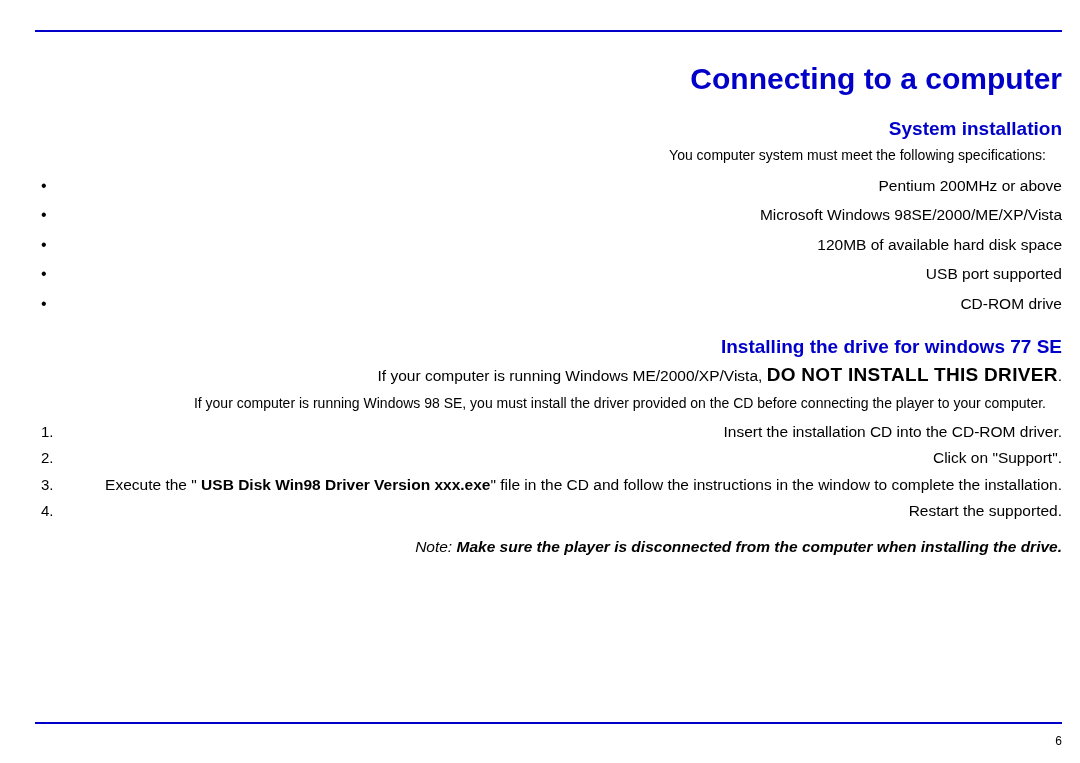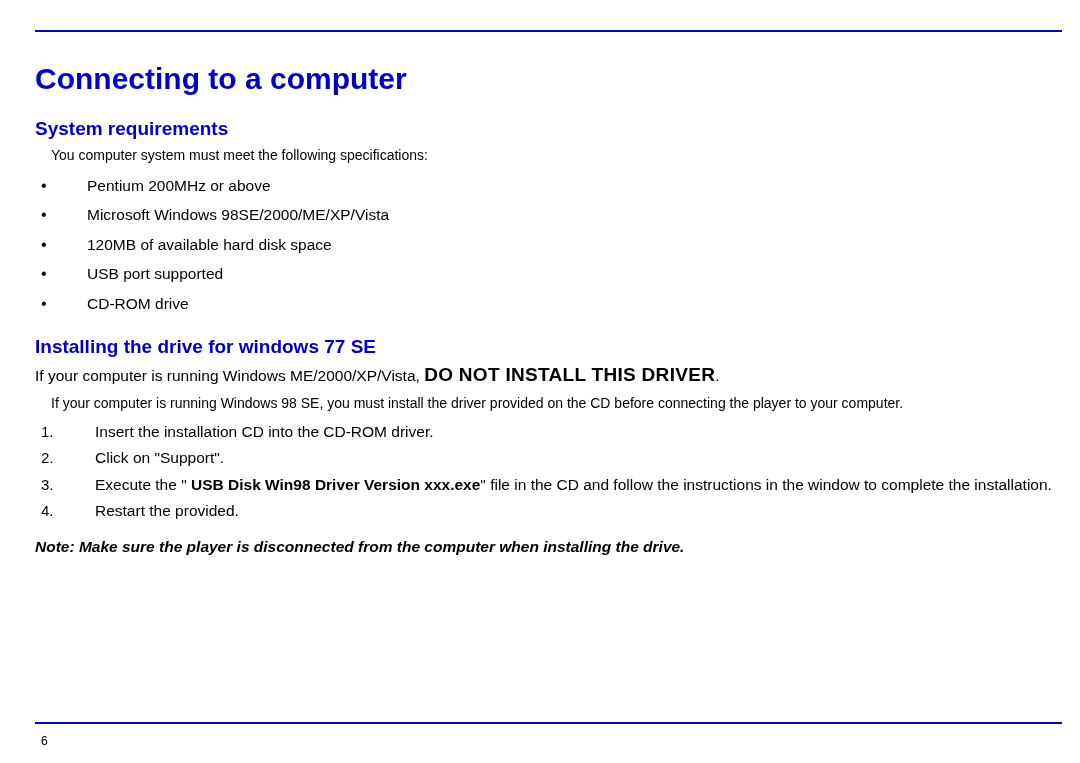--- a/index.html
+++ b/index.html
@@ -11,20 +11,21 @@
     background: #fff;
     color: #000;
     box-sizing: border-box;
   }
   .page {
     padding: 30px 18px 15px 35px;
     box-sizing: border-box;
     height: 100%;
     display: flex;
     flex-direction: column;
+    text-align: right;
   }
   .rule {
     border: none;
     border-top: 2px solid #0000c8;
     margin: 0;
   }
   .content {
     flex: 1;
   }
   h1 {
@@ -89,42 +90,42 @@
     left: 6px;
     font-size: 15px;
   }
   .step3-bold {
     font-weight: bold;
   }
   .note-line {
     font-size: 15.5px;
     margin: 14px 0 0 0;
   }
-  .note-label { font-weight: bold; font-style: italic; }
+  .note-label { font-weight: normal; font-style: italic; }
   .note-body  { font-style: italic; font-weight: bold; }
   .footer {
     margin-top: auto;
   }
   .page-number {
     font-size: 12px;
     color: #000;
     margin: 10px 0 0 6px;
   }
 </style>
 </head>
 <body>
 
 <div class="page">
   <hr class="rule">
 
   <div class="content">
 
     <h1>Connecting to a computer</h1>
 
-    <h2>System requirements</h2>
+    <h2>System installation</h2>
     <p class="body-text">You computer system must meet the following specifications:</p>
 
     <ul class="bullets">
       <li>Pentium 200MHz or above</li>
       <li>Microsoft Windows 98SE/2000/ME/XP/Vista</li>
       <li>120MB of available hard disk space</li>
       <li>USB port supported</li>
       <li>CD-ROM drive</li>
     </ul>
 
@@ -135,21 +136,21 @@
     </p>
 
     <p class="body-text">If your computer is running Windows 98 SE, you must install the driver provided on the CD before connecting the player to your computer.</p>
 
     <ol class="steps">
       <li>Insert the installation CD into the CD-ROM driver.</li>
       <li>Click on "Support".</li>
       <li>
         <span>Execute the " </span><span class="step3-bold">USB Disk Win98 Driver Version xxx.exe</span><span>" file in the CD and follow the instructions in the window to complete the installation.</span>
       </li>
-      <li>Restart the provided.</li>
+      <li>Restart the supported.</li>
     </ol>
 
     <p class="note-line">
       <span class="note-label">Note: </span><span class="note-body">Make sure the player is disconnected from the computer when installing the drive.</span>
     </p>
 
   </div>
 
   <div class="footer">
     <hr class="rule">

